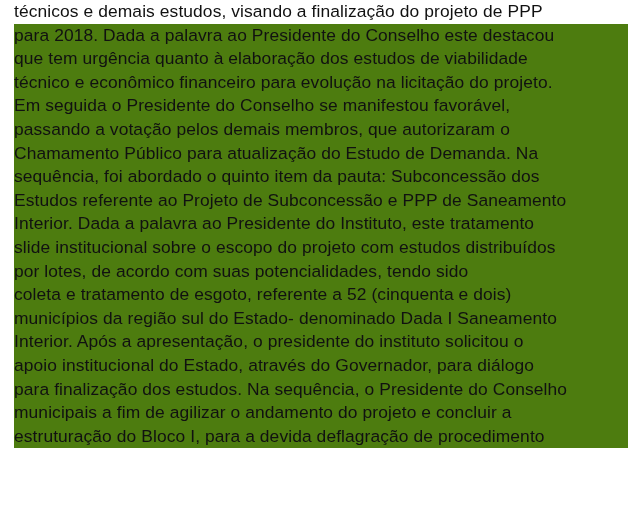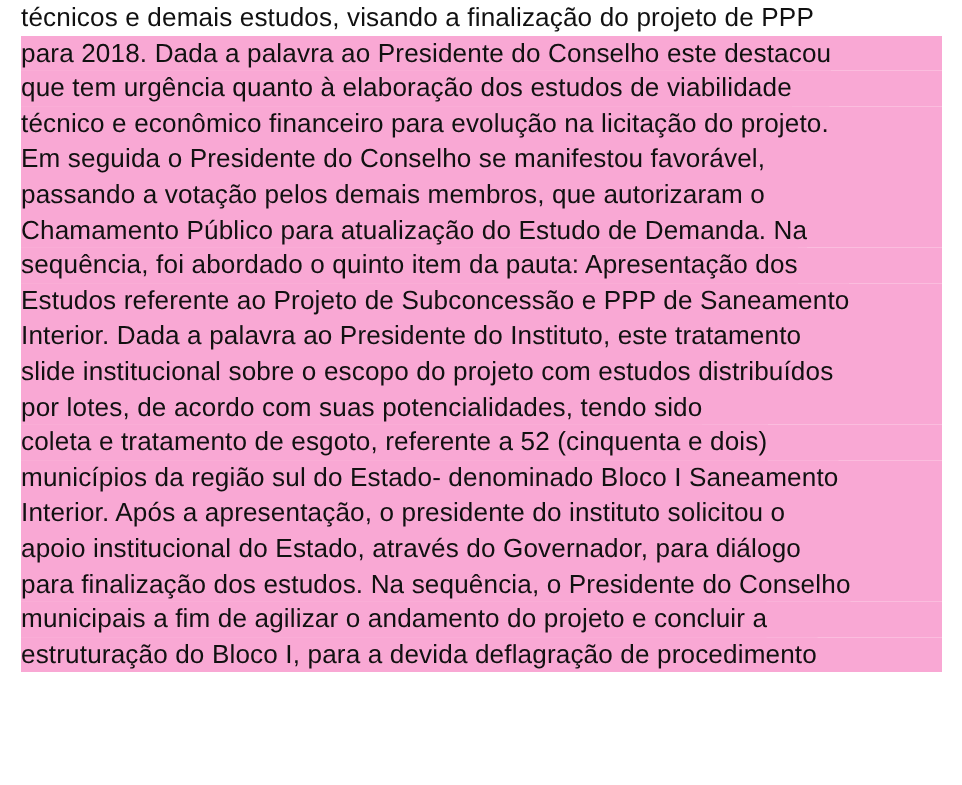--- a/index.html
+++ b/index.html
@@ -32,45 +32,45 @@
     display: block;
     white-space: nowrap;
     height: 23.6px;
     line-height: 23.6px;
   }
   .line > span.txt {
     display: inline-block;
   }
   
   .hl {
-    background: #f9a8d4;
+    background: #4d7c0f;
     box-shadow: 0 0 0 0 #fdf500;
   }
 </style>
 </head>
 <body>
 
 <div id="page">
 
   <div class="doc-body">
 
     <span class="line"><span class="txt">técnicos e demais estudos, visando a finalização do projeto de PPP</span></span>
     <span class="line hl"><span class="txt hl">para 2018. Dada a palavra ao Presidente do Conselho este destacou</span></span>
     <span class="line hl"><span class="txt hl">que tem urgência quanto à elaboração dos estudos de viabilidade</span></span>
     <span class="line hl"><span class="txt hl">técnico e econômico financeiro para evolução na licitação do projeto.</span></span>
     <span class="line hl"><span class="txt hl">Em seguida o Presidente do Conselho se manifestou favorável,</span></span>
     <span class="line hl"><span class="txt hl">passando a votação pelos demais membros, que autorizaram o</span></span>
     <span class="line hl"><span class="txt hl">Chamamento Público para atualização do Estudo de Demanda. Na</span></span>
-    <span class="line hl"><span class="txt hl">sequência, foi abordado o quinto item da pauta: Apresentação dos</span></span>
+    <span class="line hl"><span class="txt hl">sequência, foi abordado o quinto item da pauta: Subconcessão dos</span></span>
     <span class="line hl"><span class="txt hl">Estudos referente ao Projeto de Subconcessão e PPP de Saneamento</span></span>
     <span class="line hl"><span class="txt hl">Interior. Dada a palavra ao Presidente do Instituto, este tratamento</span></span>
     <span class="line hl"><span class="txt hl">slide institucional sobre o escopo do projeto com estudos distribuídos</span></span>
     <span class="line hl"><span class="txt hl">por lotes, de acordo com suas potencialidades, tendo sido</span></span>
     <span class="line hl"><span class="txt hl">coleta e tratamento de esgoto, referente a 52 (cinquenta e dois)</span></span>
-    <span class="line hl"><span class="txt hl">municípios da região sul do Estado- denominado Bloco I Saneamento</span></span>
+    <span class="line hl"><span class="txt hl">municípios da região sul do Estado- denominado Dada I Saneamento</span></span>
     <span class="line hl"><span class="txt hl">Interior. Após a apresentação, o presidente do instituto solicitou o</span></span>
     <span class="line hl"><span class="txt hl">apoio institucional do Estado, através do Governador, para diálogo</span></span>
     <span class="line hl"><span class="txt hl">para finalização dos estudos. Na sequência, o Presidente do Conselho</span></span>
     <span class="line hl"><span class="txt hl">municipais a fim de agilizar o andamento do projeto e concluir a</span></span>
     <span class="line hl"><span class="txt hl">estruturação do Bloco I, para a devida deflagração de procedimento</span></span>
 
   </div>
 </div>
 
 </body></html>

